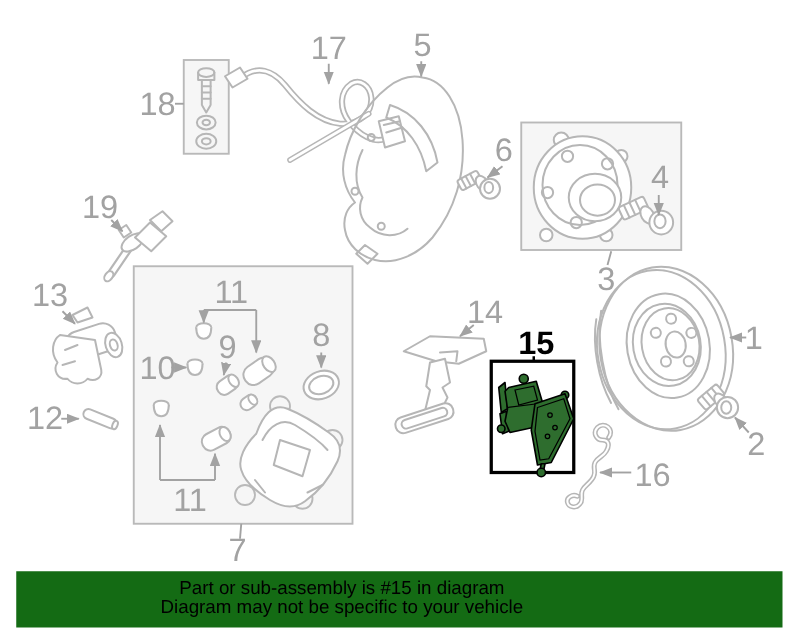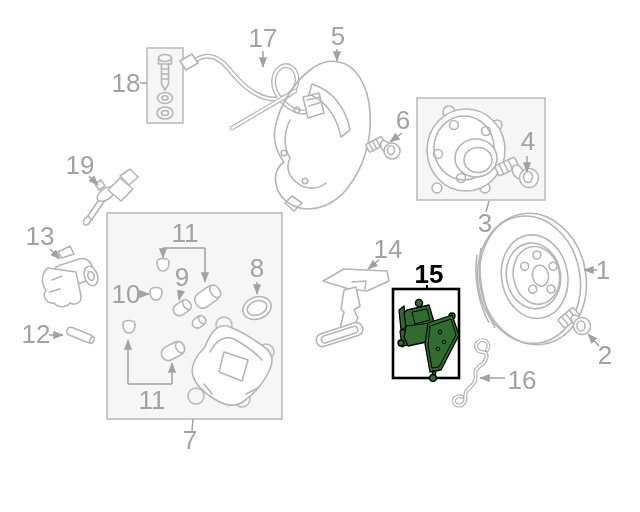--- a/index.html
+++ b/index.html
@@ -282,13 +282,17 @@
     <text class="lbl" x="40" y="245" fill="#a2a2a2">13</text>
     <text class="lbl" x="388" y="258" fill="#a2a2a2">14</text>
     <text class="lbl-hl" x="429" y="283">15</text>
     <text class="lbl" x="522" y="389" fill="#a2a2a2">16</text>
     <text class="lbl" x="263" y="47" fill="#a2a2a2">17</text>
     <text class="lbl" x="126" y="92" fill="#a2a2a2">18</text>
     <text class="lbl" x="80" y="174" fill="#a2a2a2">19</text>
   </g>
 </svg>
 
+<div class="banner" style="background: rgb(20, 107, 20); color: rgb(0, 0, 0);">
+  <div>Part or sub-assembly is #15 in diagram</div>
+  <div>Diagram may not be specific to your vehicle</div>
 </div>
+</div>
 
 </body></html>

